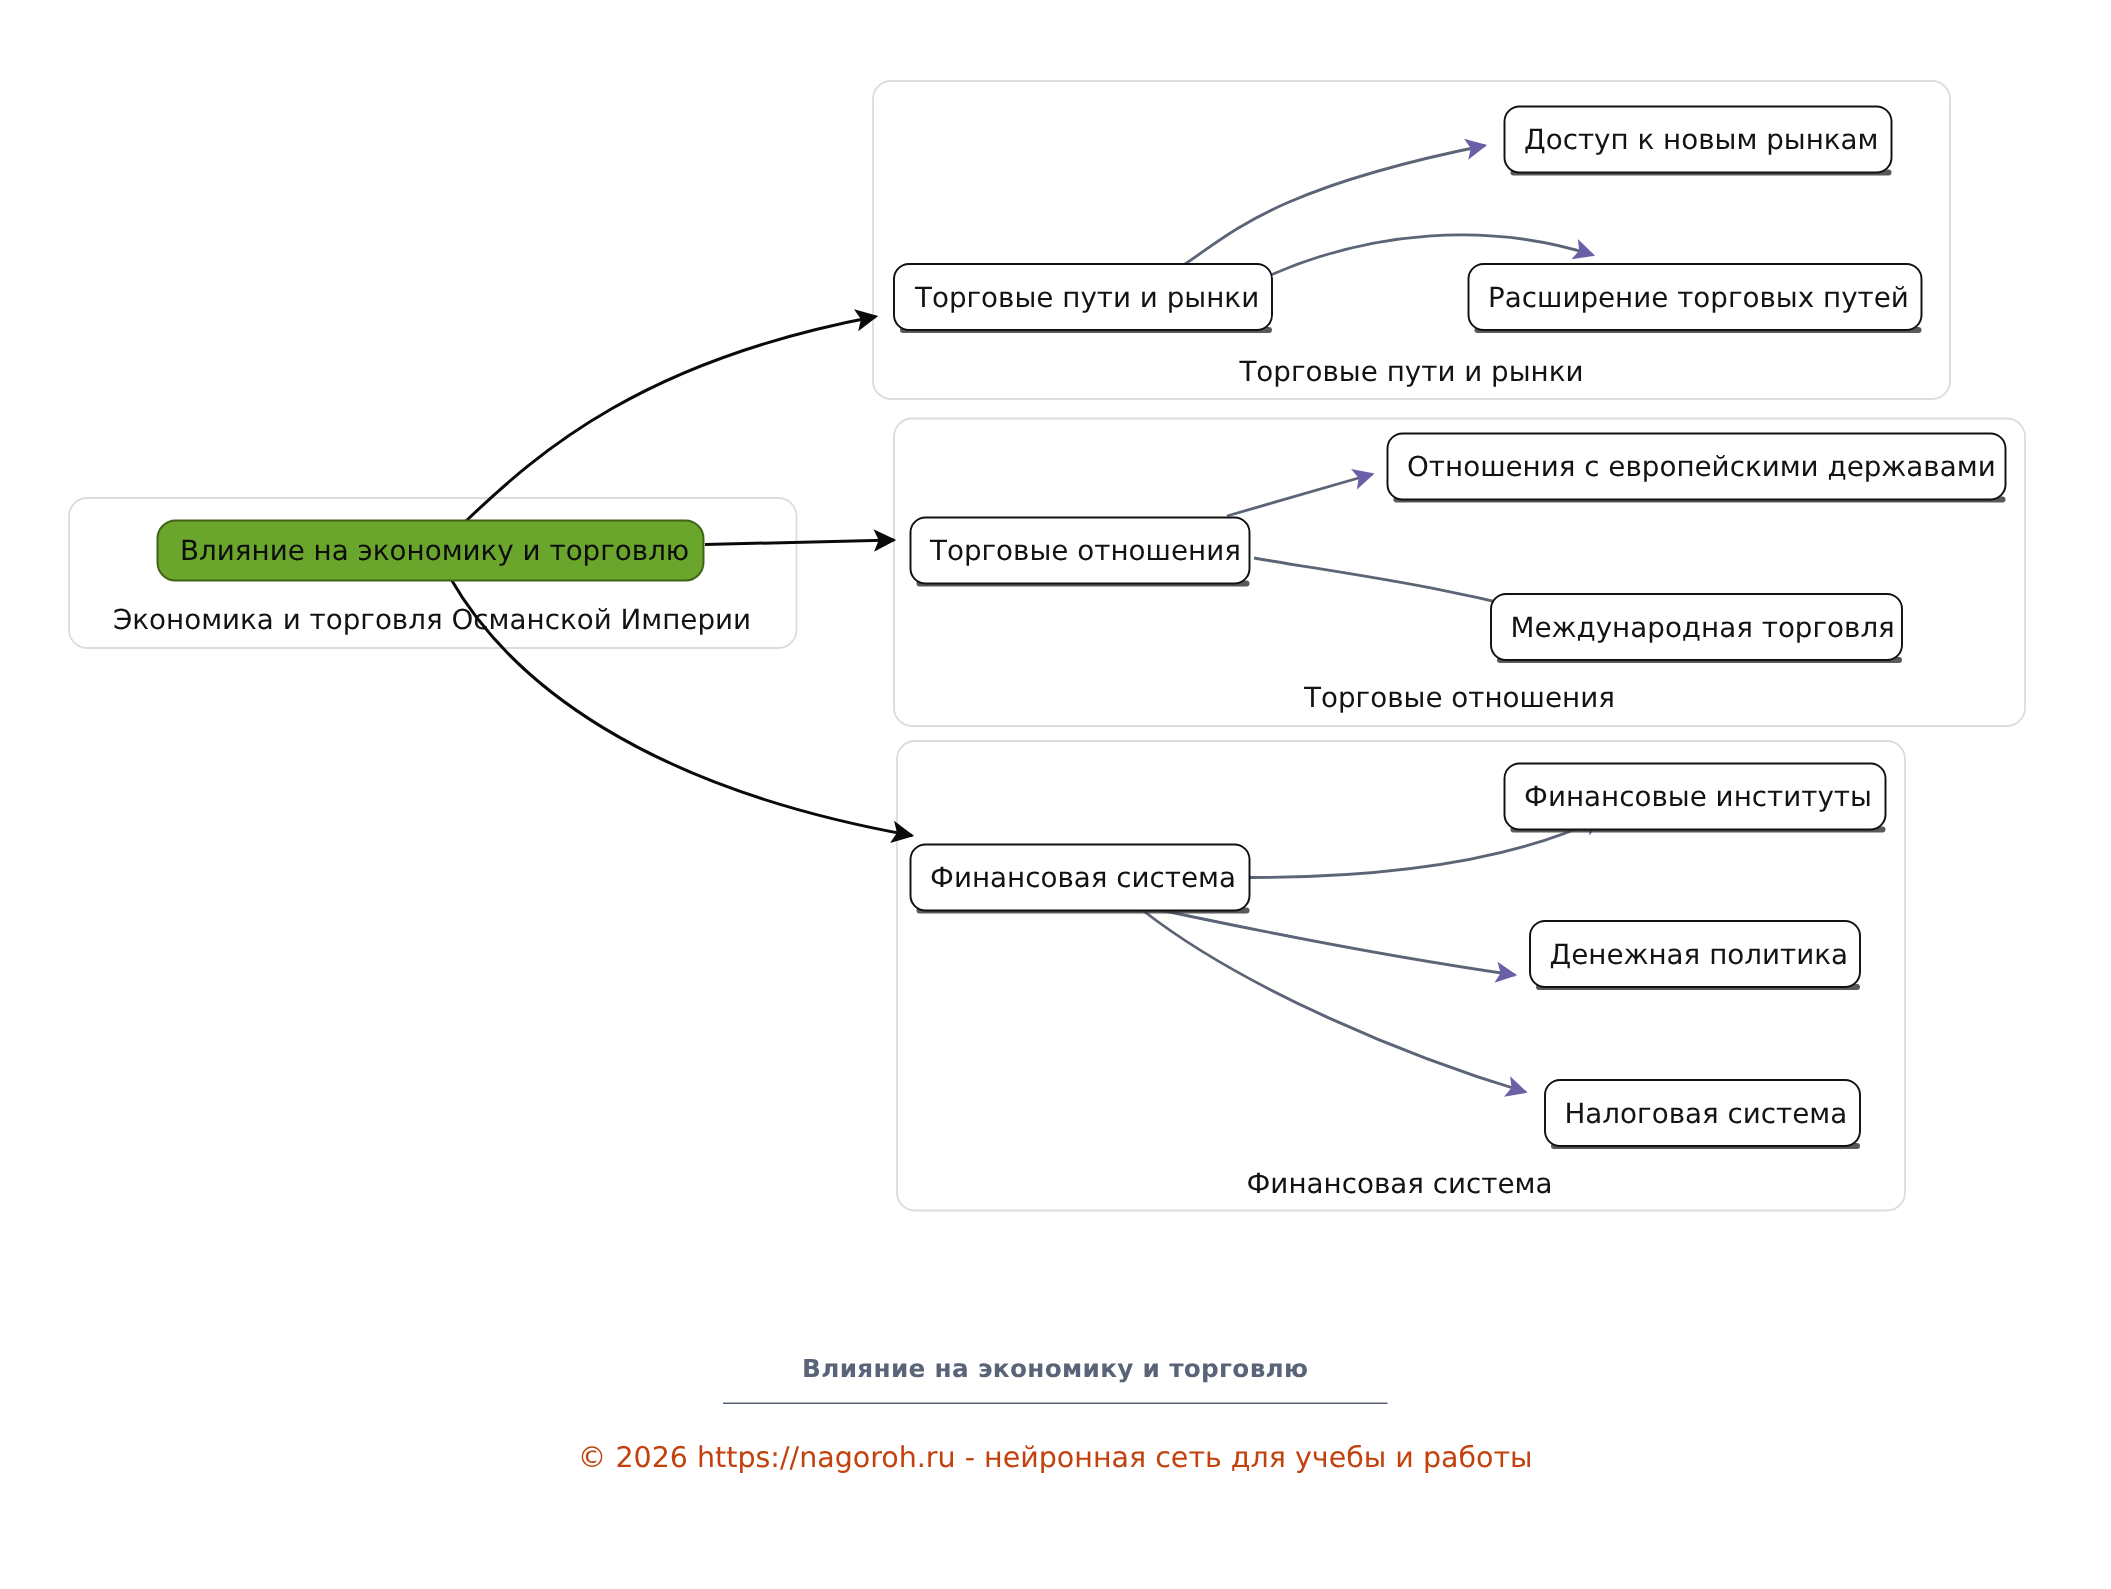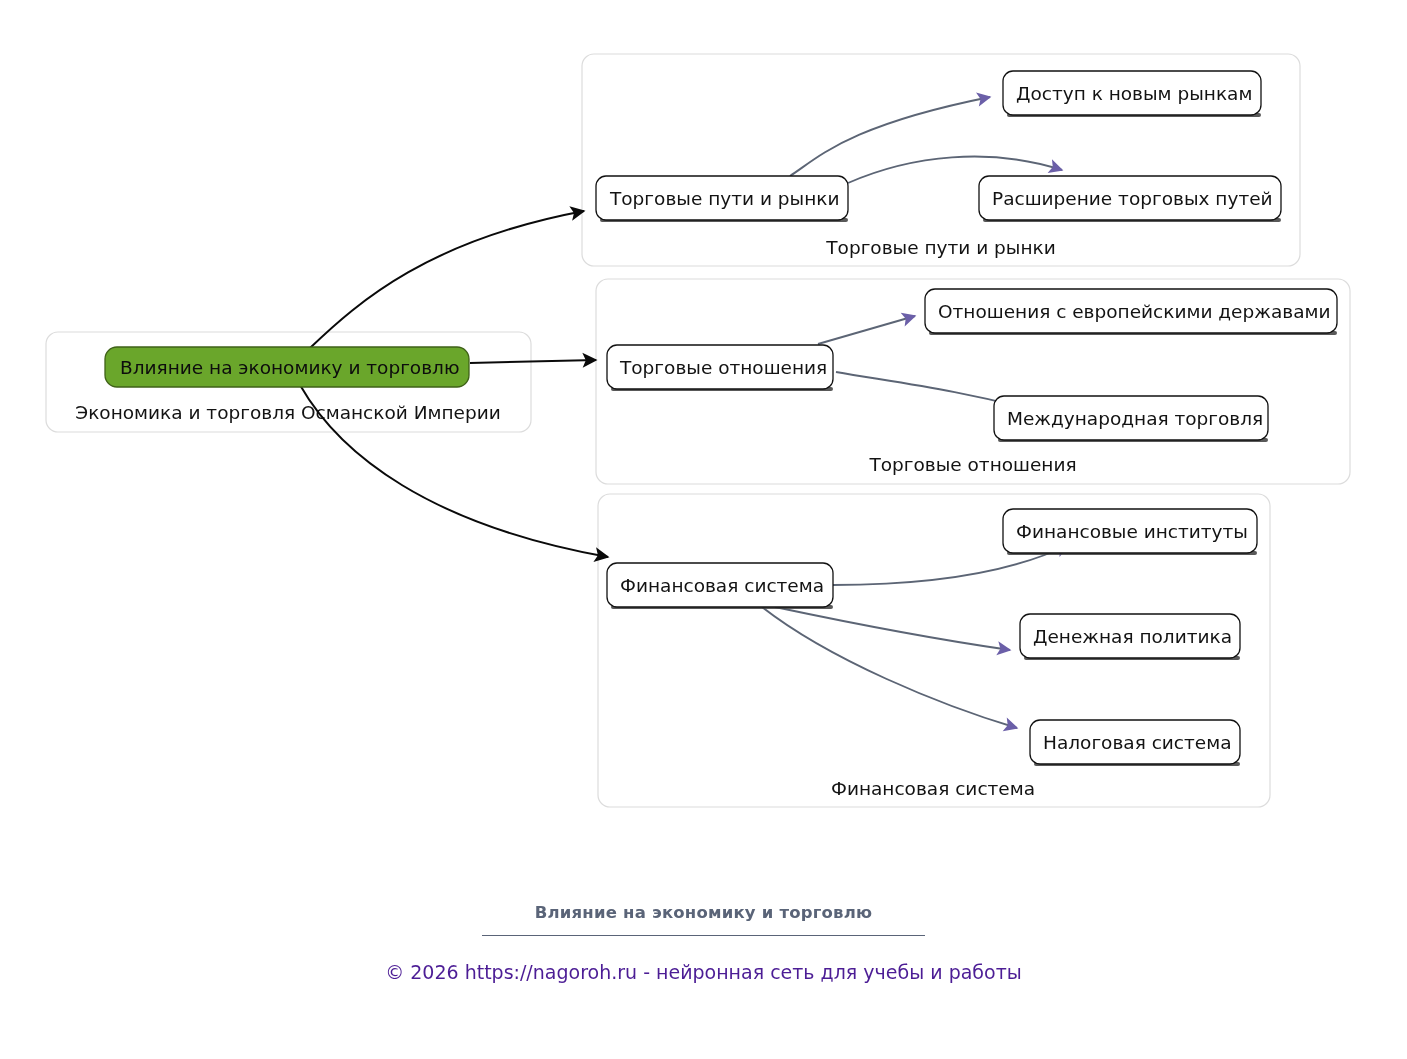--- a/index.html
+++ b/index.html
@@ -90,21 +90,21 @@
   #footer-rule {
     display: inline-block;
     width: 443px;
     height: 0;
     border-bottom: 1.6px solid #5a6478;
     vertical-align: middle;
   }
   #footer-copy {
     top: 961px;
     font-size: 19px;
-    color: #4c1d95;
+    color: #c2410c;
   }
 </style>
 </head>
 <body>
 
 <div id="diagram-root">
   <svg class="flow" viewBox="0 0 1407 1059" xmlns="http://www.w3.org/2000/svg">
     <defs>
       <marker id="arrow-inner" viewBox="0 0 12 12" refX="10" refY="6" markerWidth="9" markerHeight="9" orient="auto-start-reverse">
         <path d="M 1 1 L 11 6 L 1 11 L 3.2 6 Z" fill="#6b5fa8"></path>

